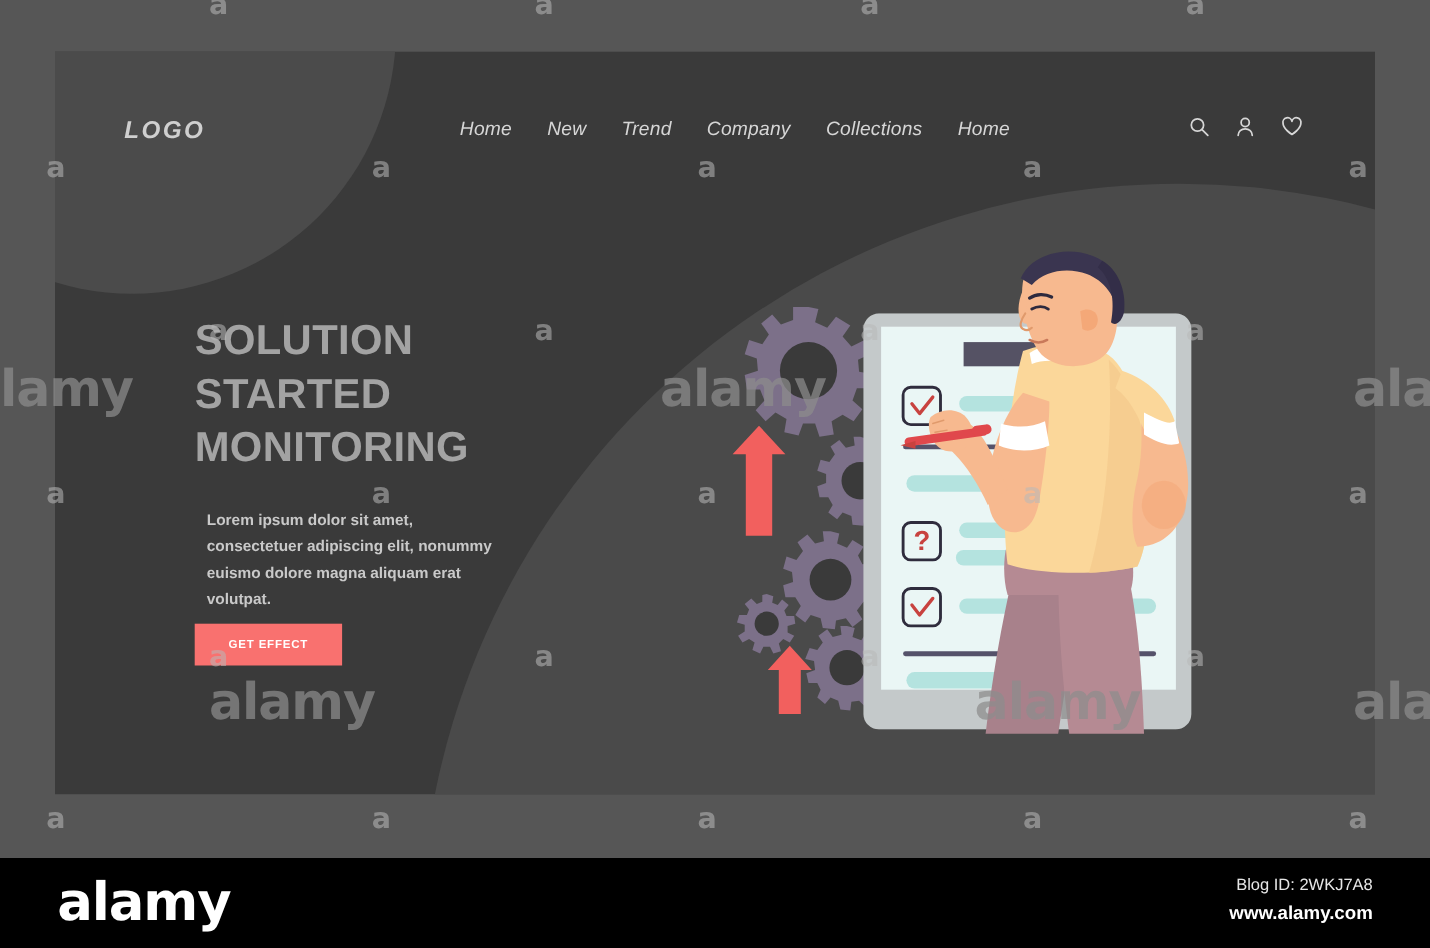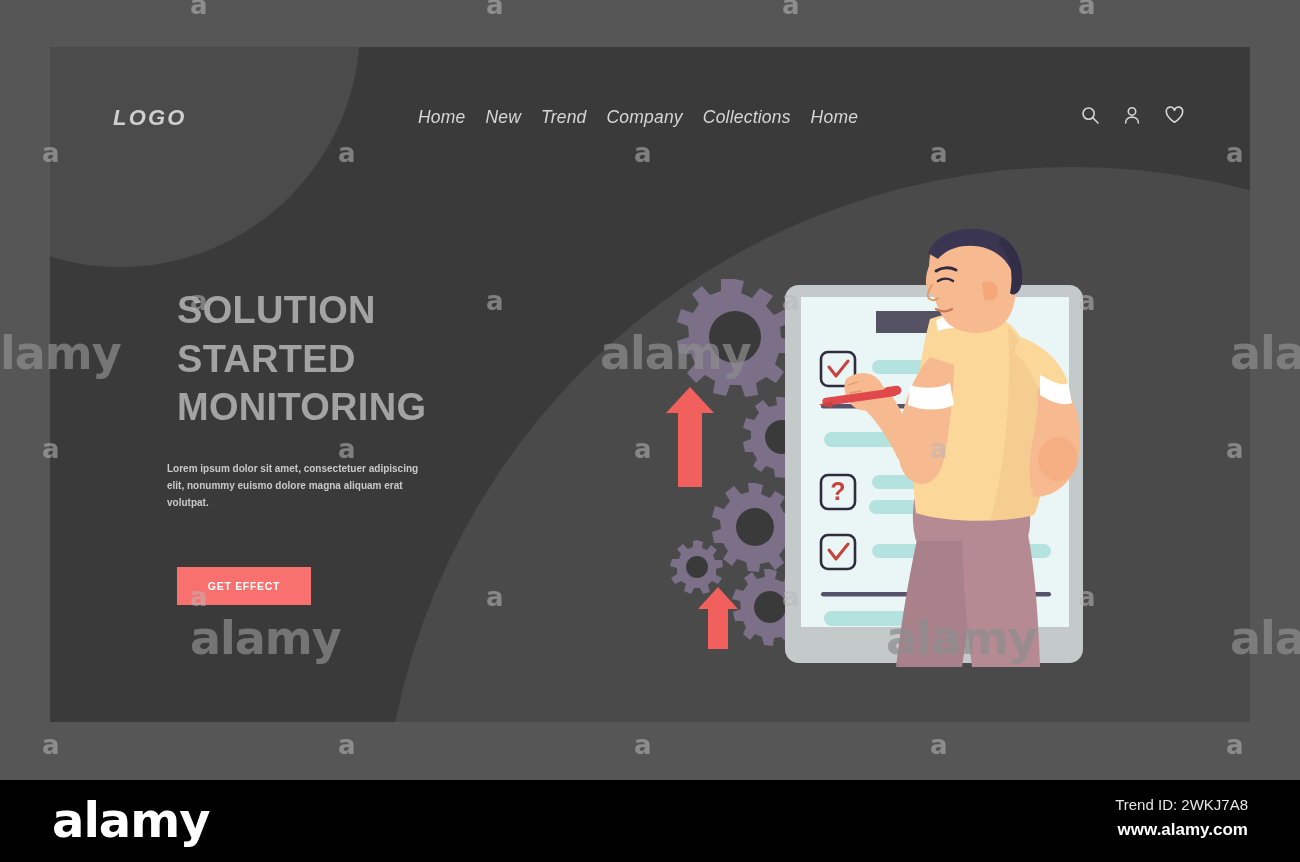--- a/index.html
+++ b/index.html
@@ -45,41 +45,41 @@
   #nav {
     position: absolute; left: 0; top: 0; width: 1200px; height: 145px;
     display: flex; align-items: center; z-index: 6; font-style: italic;
   }
   #logo {
     position: absolute; left: 63px; top: 58px;
     color: #cfcfcf; font-size: 22px; font-weight: 700; letter-spacing: 2.2px;
   }
   #menu {
     position: absolute; left: 368px; top: 60px;
-    display: flex; gap: 20px; align-items: center;
+    display: flex; gap: 32px; align-items: center;
   }
   #menu a {
     color: #d6d6d6; font-size: 17.5px; text-decoration: none;
     font-weight: 400; letter-spacing: .2px; white-space: nowrap;
   }
   #nav-icons {
     position: absolute; left: 1030px; top: 58px;
     display: flex; gap: 22px; align-items: center;
   }
   #nav-icons svg { display: block; }
 
   
   #headline {
     position: absolute; left: 127px; top: 239px;
     color: #a3a3a3; font-size: 38px; font-weight: 700;
     line-height: 1.28; letter-spacing: .3px; z-index: 7;
   }
   #subcopy {
-    position: absolute; left: 117px; top: 413px; width: 262px;
-    color: #c9c9c9; font-size: 10px; font-weight: 700;
+    position: absolute; left: 138px; top: 413px; width: 262px;
+    color: #c9c9c9; font-size: 14px; font-weight: 700;
     line-height: 1.72; z-index: 7;
   }
   #cta {
     position: absolute; left: 127px; top: 520px;
     width: 134px; height: 38px; background: #f9716f; border: none;
     color: #ffffff; font-size: 10.5px; font-weight: 700; letter-spacing: .7px;
     cursor: pointer; z-index: 7;
     font-family: "Liberation Sans", sans-serif;
   }
 
@@ -316,17 +316,17 @@
       <span class="wm-big" style="left: 600px; top: 330px;">alamy</span>
       <span class="wm-big" style="left: 190px; top: 615px;">alamy</span>
       <span class="wm-big" style="left: 886px; top: 615px;">alamy</span>
       <span class="wm-big" style="left: 1230px; top: 330px;">alamy</span>
       <span class="wm-big" style="left: 1230px; top: 615px;">alamy</span>
     </div>
 
   <div style="position:absolute;left:0;top:780px;width:1300px;height:82px;background:#000;z-index:60;">
     <div style="position:absolute;left:52px;top:12px;color:#fff;font-family:'DejaVu Sans',sans-serif;
                 font-weight:700;font-size:48px;letter-spacing:-1px;">alamy</div>
-    <div style="position:absolute;right:52px;top:16px;color:#e6e6e6;font-size:15px;">Trend ID: 2WKJ7A8</div>
+    <div style="position:absolute;right:52px;top:16px;color:#e6e6e6;font-size:15px;">Blog ID: 2WKJ7A8</div>
     <div style="position:absolute;right:52px;top:40px;color:#fff;font-size:17px;font-weight:700;">www.alamy.com</div>
   </div>
 
 </div>
 
 </body></html>

